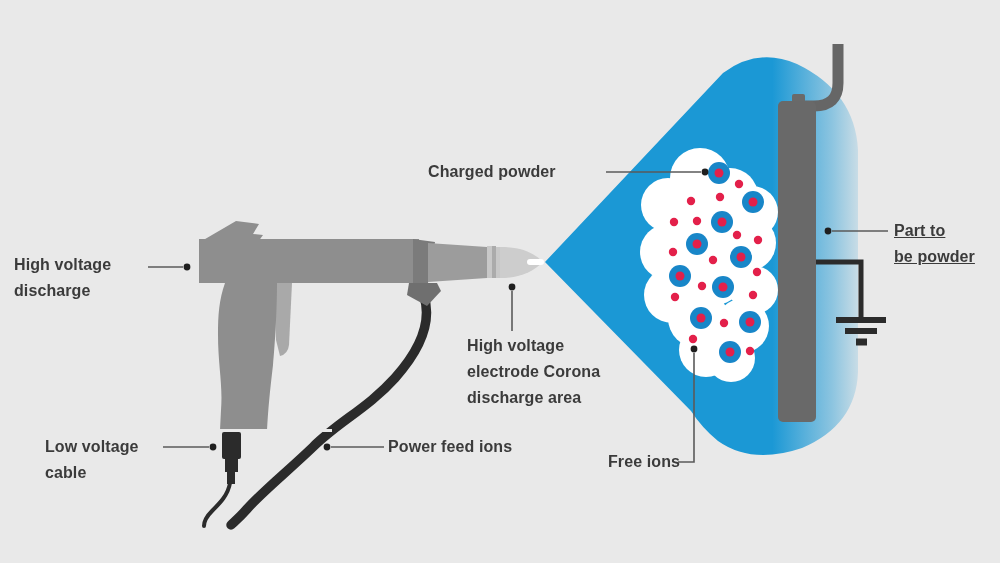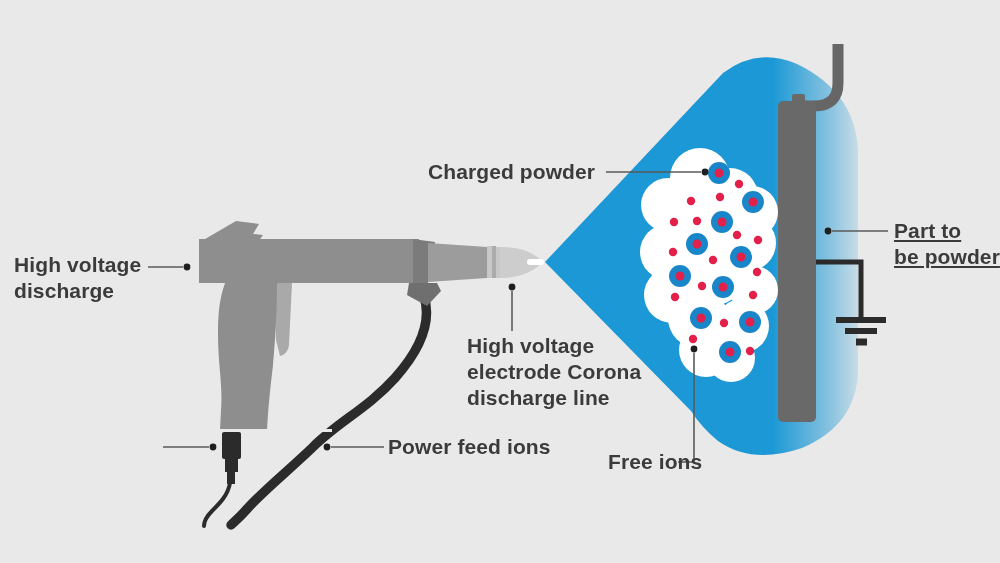--- a/index.html
+++ b/index.html
@@ -6,21 +6,21 @@
   body{
     width:1000px;height:563px;overflow:hidden;
     background:var(--background,#e9e9e9);
     font-family:"Liberation Sans",sans-serif;
   }
   .stage{position:relative;width:1000px;height:563px;}
   svg{position:absolute;left:0;top:0;}
   .label{
     position:absolute;
     color:var(--text,#3b3b3b);
-    font-size:21px;font-weight:700;line-height:26px;
+    font-size:16px;font-weight:700;line-height:26px;
     letter-spacing:.1px;white-space:nowrap;
   }
   .label span{display:block;}
   
   .c-cloud{fill:#ffffff;}
   .c-gun{fill:var(--gun-gray,#8e8e8e);}
   .c-gun-dark{fill:#7b7b7b;}
   .c-boot{fill:#6f6f6f;}
   .c-barrel{fill:#9c9c9c;}
   .c-ring-light{fill:#c8c8c8;}
@@ -198,23 +198,27 @@
     <span>discharge</span>
   </div>
 
   <div class="label" style="left:428px;top:159px;">
     <span>Charged powder</span>
   </div>
 
   <div class="label" style="left:467px;top:333px;">
     <span>High voltage</span>
     <span>electrode Corona</span>
-    <span>discharge line</span>
-  </div>
-
+    <span>discharge area</span>
+  </div>
+
+  <div class="label" style="left:45px;top:434px;">
+    <span>Low voltage</span>
+    <span>cable</span>
+  </div>
 
   <div class="label" style="left:388px;top:434px;">
     <span>Power feed ions</span>
   </div>
 
   <div class="label" style="left:608px;top:449px;">
     <span>Free ions</span>
   </div>
 
   <div class="label" style="left:894px;top:218px;text-decoration:underline;">

